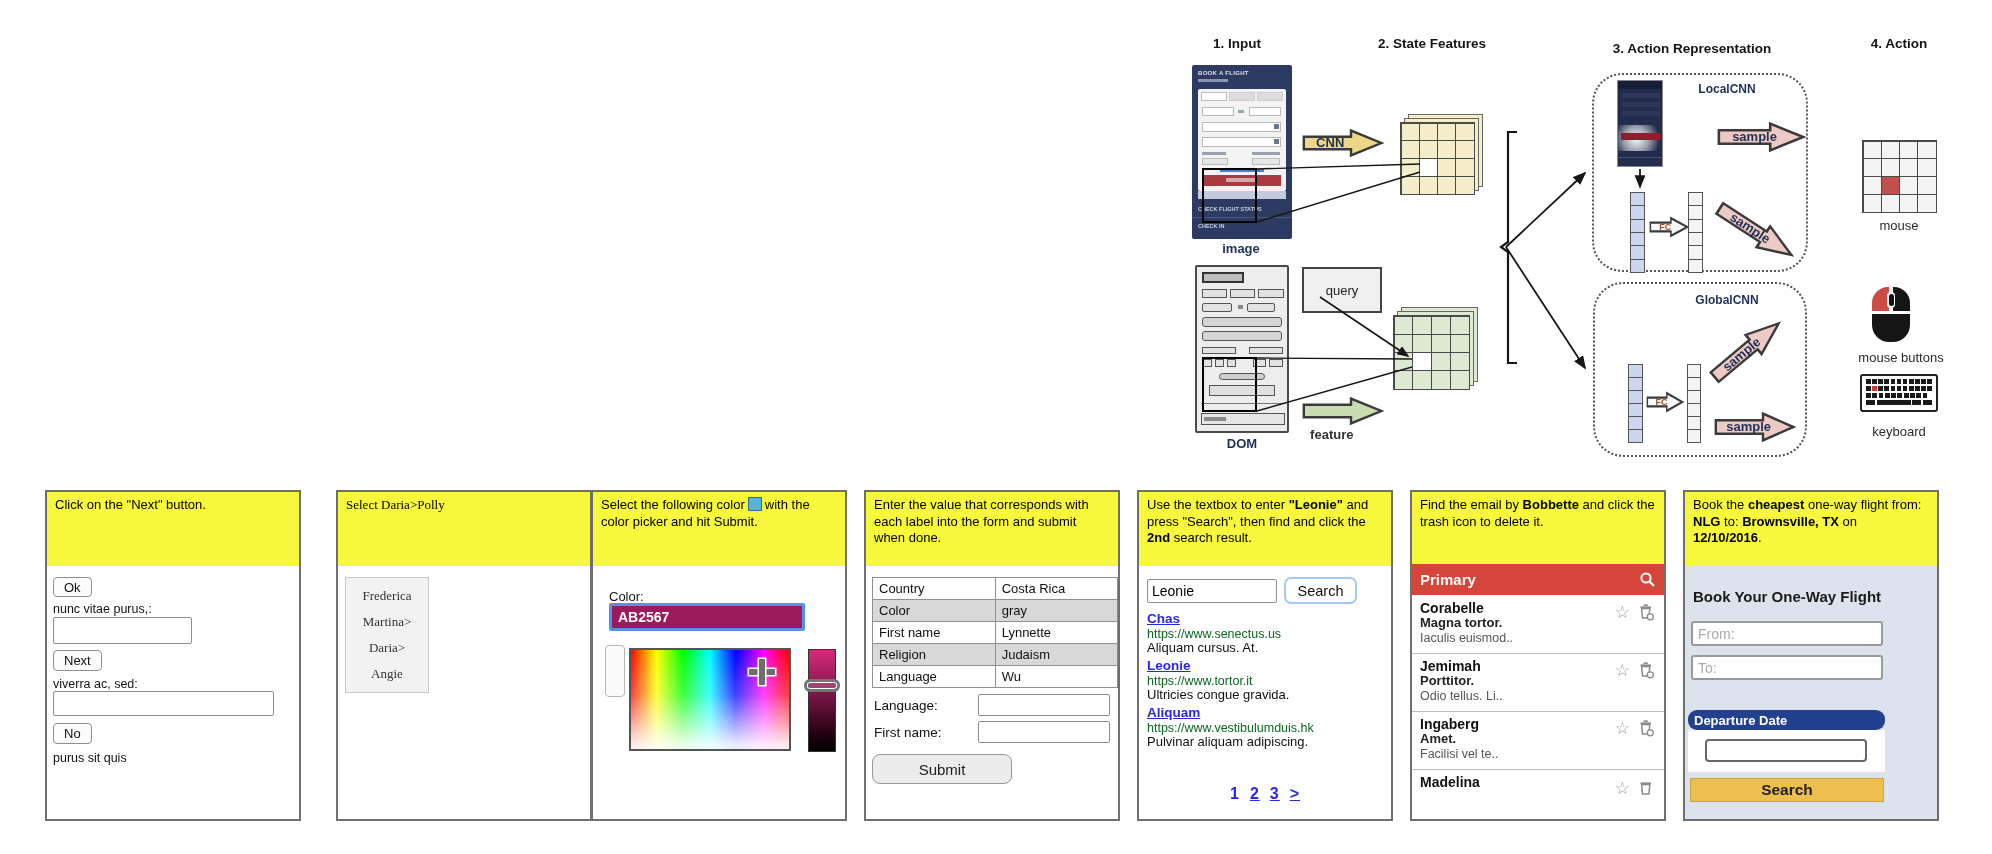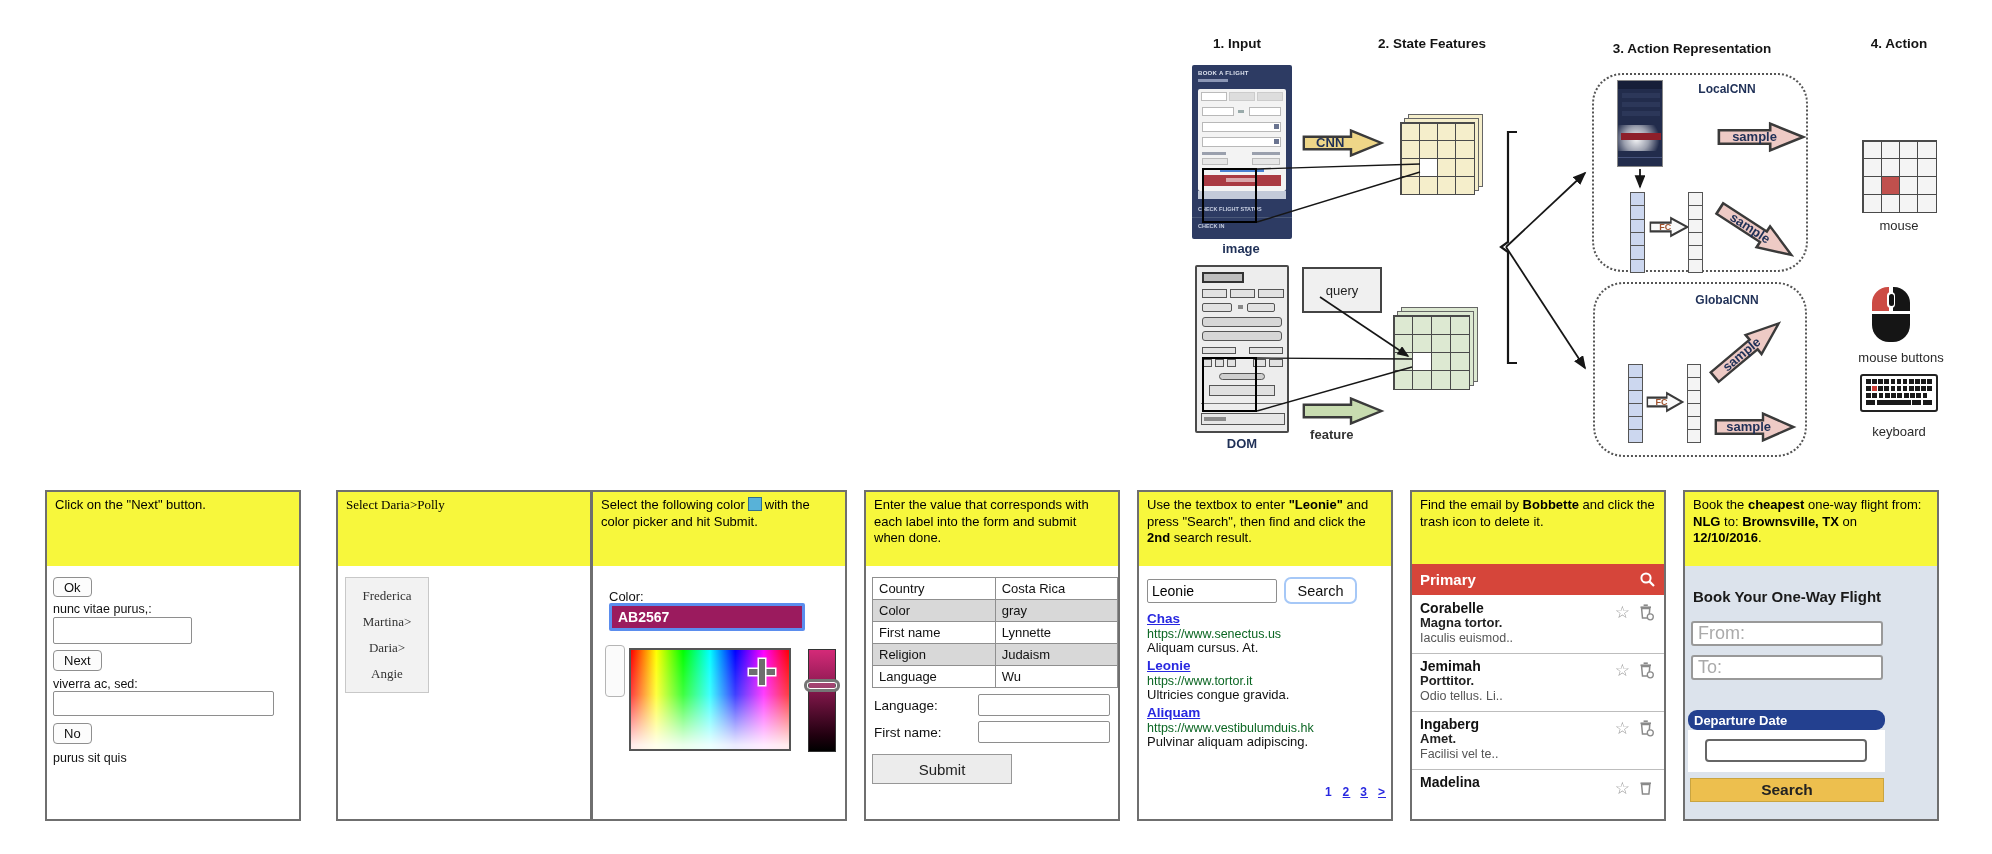--- a/index.html
+++ b/index.html
@@ -100,37 +100,37 @@
   table.ftable tr.alt td{background:#d8d8d8;}
   .submitbtn{position:absolute;background:#ececec;border:1.5px solid #979797;font-size:15px;color:#222;
              display:flex;align-items:center;justify-content:center;font-family:inherit;}
 
   .searchbtn{position:absolute;background:#fff;border:2.5px solid #a6c8f7;border-radius:7px;
              font-size:14.5px;color:#111;display:flex;align-items:center;justify-content:center;font-family:inherit;}
   .sres{position:absolute;left:8px;width:232px;font-size:13px;line-height:1.12;}
   .sres .rtitle{color:var(--link-blue);font-weight:700;text-decoration:underline;font-size:13.5px;display:inline-block;}
   .sres .rurl{color:var(--url-green);font-size:12.5px;}
   .sres .rdesc{color:#111;margin-bottom:3px;}
-  .pgn{position:absolute;width:100%;text-align:right;font-size:12px;font-weight:700;letter-spacing:1px;}
+  .pgn{position:absolute;width:100%;text-align:center;font-size:16px;font-weight:700;letter-spacing:1px;}
   .pgn a{color:var(--link-blue);text-decoration:underline;margin:0 5px;}
   .pgn a.current{text-decoration:none;}
 
   .redbar{background:var(--primary-red);color:#fff;font-weight:700;font-size:15px;
           display:flex;align-items:center;padding:12px 8px;}
   .erow{position:absolute;left:0;width:100%;border-bottom:1.5px solid #bdbdbd;box-sizing:border-box;padding:4px 8px;}
   .esender{font-size:14px;font-weight:700;color:#111;line-height:1.15;}
   .esubject{font-size:13px;font-weight:700;color:#222;line-height:1.15;}
   .epreview{font-size:12.5px;color:#555;line-height:1.2;}
   .eicons{position:absolute;right:10px;top:8px;display:flex;gap:9px;align-items:center;}
   .star{font-size:17px;color:#9a9a9a;line-height:1;}
 
   .flightbody{background:var(--flight-bg);}
   .ftitle{position:absolute;font-size:15px;font-weight:700;color:#1a1a1a;}
   .finp{position:absolute;box-sizing:border-box;background:#fff;border:2px solid #999;border-radius:3px;
-        font-size:18px;font-family:inherit;padding:0 5px;color:#333;}
+        font-size:14px;font-family:inherit;padding:0 5px;color:#333;}
   .finp::placeholder{color:#aaa;}
   .depbar{background:var(--flight-navy);color:#fff;font-weight:700;font-size:13px;
           display:flex;align-items:center;padding-left:6px;}
   .goldbtn{position:absolute;background:var(--flight-gold);border:1px solid #c9a440;
            font-size:15.5px;font-weight:700;color:#222;display:flex;align-items:center;justify-content:center;font-family:inherit;}
 </style>
 </head>
 <body>
 
 <div id="stage">
@@ -498,21 +498,21 @@
         <tr>
           <td>Language</td>
           <td>Wu</td>
         </tr>
       </tbody>
     </table>
     <div class="slabel" style="left:8px;top:206px;font-size:13.5px;">Language:</div>
     <input class="inp" style="left: 112px; top: 202px; width: 132px; height: 22px; border-width: 1px;">
     <div class="slabel" style="left:8px;top:233px;font-size:13.5px;">First name:</div>
     <input class="inp" style="left: 112px; top: 229px; width: 132px; height: 22px; border-width: 1px;">
-    <button class="submitbtn" style="left:6px;top:262px;width:140px;height:30px;">Submit</button>
+    <button class="submitbtn" style="left:6px;top:262px;width:140px;height:30px;border-radius:8px;">Submit</button>
   </div>
 
   <div class="panel" style="left:1137px;">
     <div class="phead"><span>Use the textbox to enter </span><b>"Leonie"</b><span> and press "Search", then find and click the </span><b>2nd</b><span> search result.</span></div>
     <input class="inp" style="left: 8px; top: 87px; width: 130px; height: 24px;" value="Leonie">
     <button class="searchbtn" style="left:145px;top:85px;width:73px;height:27px;">Search</button>
     <div class="sres" style="top:119px;">
       <a class="rtitle" href="#">Chas</a>
       <div class="rurl">https://www.senectus.us</div>
       <div class="rdesc">Aliquam cursus. At.</div>

